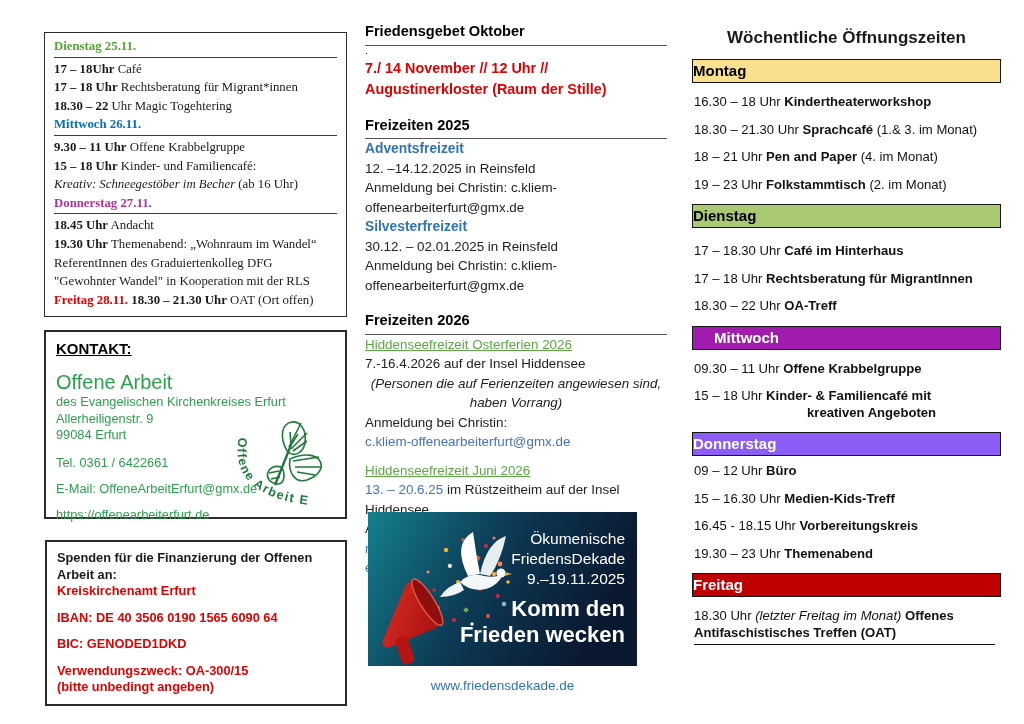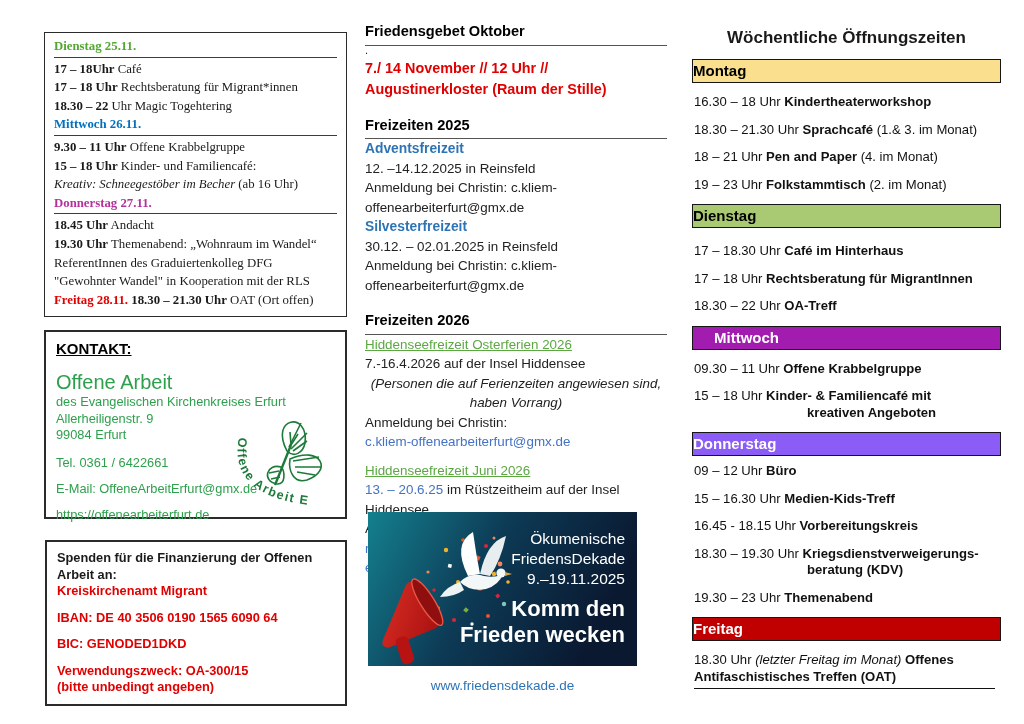--- a/index.html
+++ b/index.html
@@ -107,21 +107,21 @@
       <path d="M67 50 C 98 36, 110 62, 84 71 C 71 75, 65 62, 67 50 Z"></path>
       <path d="M70 52 L96 48 M72 58 L98 58 M74 63 L92 66"></path>
       <path d="M58 58 C 44 54, 38 72, 54 75 C 63 76, 62 62, 58 58 Z"></path>
       <path d="M56 62 L46 64 M57 68 L48 70"></path>
     </g>
   </svg>
 </div>
 
 <div class="box" id="spenden-box">
   <div>Spenden für die Finanzierung der Offenen Arbeit an:</div>
-  <div class="sp-red">Kreiskirchenamt Migrant</div>
+  <div class="sp-red">Kreiskirchenamt Erfurt</div>
   <div class="sp-red sp-gap">IBAN: DE 40 3506 0190 1565 6090 64</div>
   <div class="sp-red sp-gap">BIC: GENODED1DKD</div>
   <div class="sp-red sp-gap">Verwendungszweck: OA-300/15</div>
   <div class="sp-red">(bitte unbedingt angeben)</div>
 </div>
 
 <div id="mid">
   <div class="sec-title">Friedensgebet Oktober</div>
   <div class="dot-line">.</div>
   <div class="fg-red">
@@ -235,21 +235,20 @@
     <div class="bar bar-mittwoch">Mittwoch</div>
     <div class="sched"><span>09.30 – 11 Uhr </span><span class="b">Offene Krabbelgruppe</span></div>
     <div class="sched"><span>15 – 18 Uhr </span><span class="b">Kinder- &amp; Familiencafé mit</span><span class="ind">kreativen Angeboten</span></div>
   </div>
 
   <div class="day">
     <div class="bar bar-donnerstag">Donnerstag</div>
     <div class="sched" style="margin-top:7px"><span>09 – 12 Uhr </span><span class="b">Büro</span></div>
     <div class="sched"><span>15 – 16.30 Uhr </span><span class="b">Medien-Kids-Treff</span></div>
     <div class="sched"><span>16.45 - 18.15 Uhr </span><span class="b">Vorbereitungskreis</span></div>
-    <div class="sched"><span>18.30 – 19.30 Uhr </span><span class="b">Kriegsdienstverweigerungs-</span><span class="ind">beratung (KDV)</span></div>
     <div class="sched"><span>19.30 – 23 Uhr </span><span class="b">Themenabend</span></div>
   </div>
 
   <div class="day">
     <div class="bar bar-freitag">Freitag</div>
     <div class="sched ul-item"><span>18.30 Uhr </span><span class="i">(letzter Freitag im Monat) </span><span class="b">Offenes Antifaschistisches Treffen (OAT)</span></div>
   </div>
 </div>
 
 </body></html>

